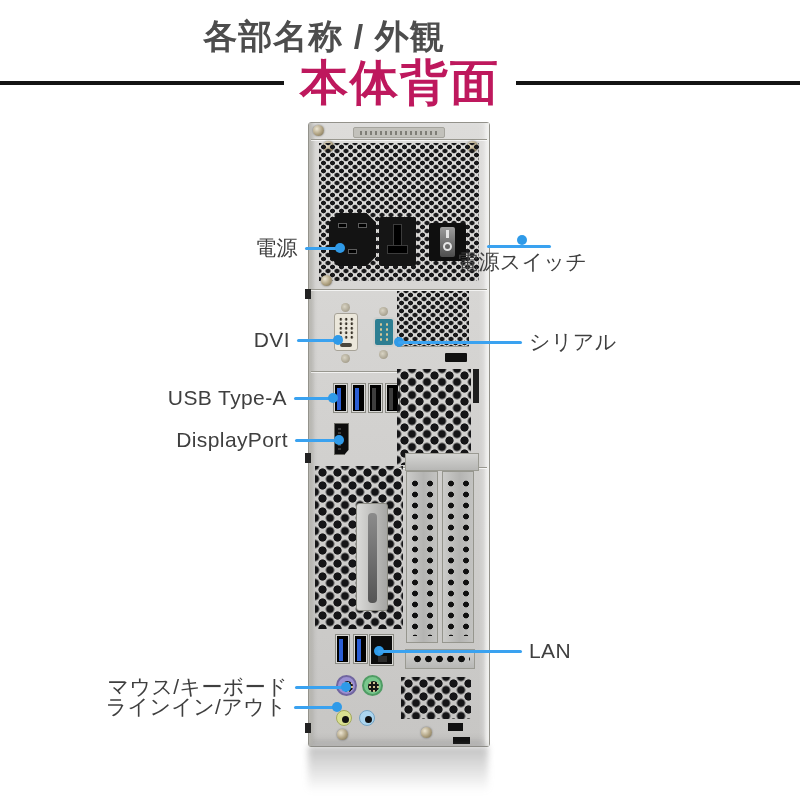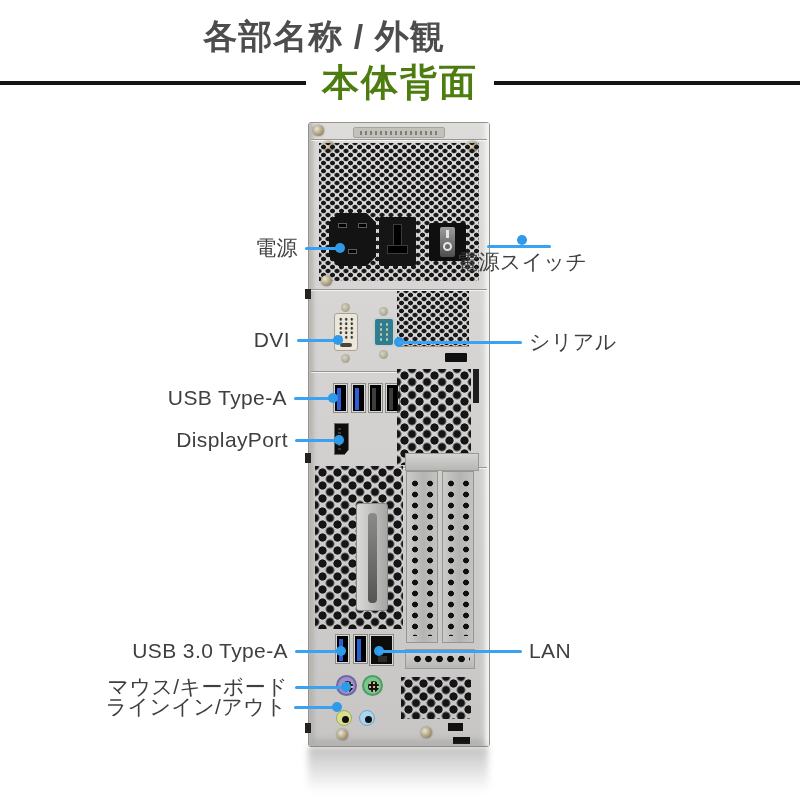--- a/index.html
+++ b/index.html
@@ -5,21 +5,21 @@
   html,body{margin:0;padding:0;background:#fff;}
   .stage{position:relative;width:800px;height:800px;background:#ffffff;overflow:hidden;
          font-family:"Liberation Sans","DejaVu Sans",sans-serif;}
 
   
   .page-title{position:absolute;top:14px;left:0;width:648px;text-align:center;
               font-size:34px;font-weight:800;color:#4d4d4d;letter-spacing:1px;}
   .subtitle-row{position:absolute;top:58px;left:0;width:800px;height:50px;
                 display:flex;align-items:center;}
   .subtitle-row .rule{flex:1;height:4px;background:#141414;}
-  .subtitle-text{padding:0 16px;font-size:37px;font-weight:900;color:#4d7c0f;
+  .subtitle-text{padding:0 16px;font-size:48px;font-weight:900;color:#be185d;
                  letter-spacing:2px;white-space:nowrap;text-align:center;}
 
   
   .tower{position:absolute;left:308px;top:122px;width:180px;height:623px;
          background:linear-gradient(180deg,#dddcda 0%,#d3d2d0 45%,#c7c6c4 100%);
          border:1px solid #93928b;border-radius:3px;
          box-shadow:inset -4px 0 6px rgba(255,255,255,.75), inset 3px 0 6px rgba(0,0,0,.10),
                     inset 0 -5px 9px rgba(0,0,0,.14);}
   .tower *{position:absolute;box-sizing:border-box;}
 
@@ -321,25 +321,20 @@
   <div class="co right co-serial">
     <span class="co-dot"></span>
     <span class="co-line"></span>
     <span class="co-label">シリアル</span>
   </div>
   <div class="co left co-dp">
     <span class="co-label">DisplayPort</span>
     <span class="co-line"></span>
     <span class="co-dot"></span>
   </div>
-  <div class="co left co-usb3">
-    <span class="co-label">USB 3.0 Type-A</span>
-    <span class="co-line"></span>
-    <span class="co-dot"></span>
-  </div>
   <div class="co right co-lan">
     <span class="co-dot"></span>
     <span class="co-line"></span>
     <span class="co-label">LAN</span>
   </div>
   <div class="co left co-mousekb">
     <span class="co-label">マウス/キーボード</span>
     <span class="co-line"></span>
     <span class="co-dot"></span>
   </div>

